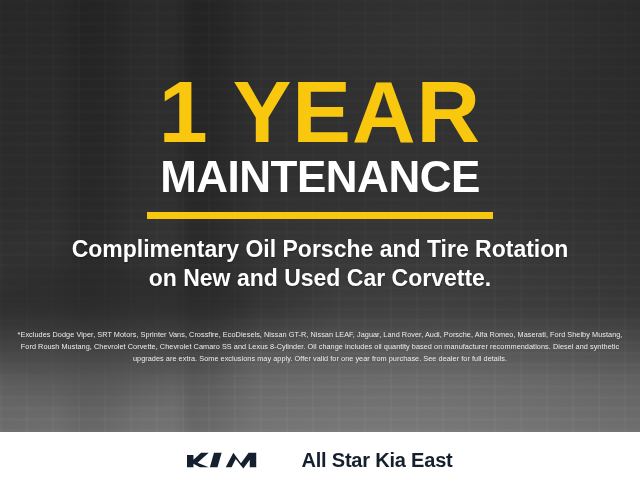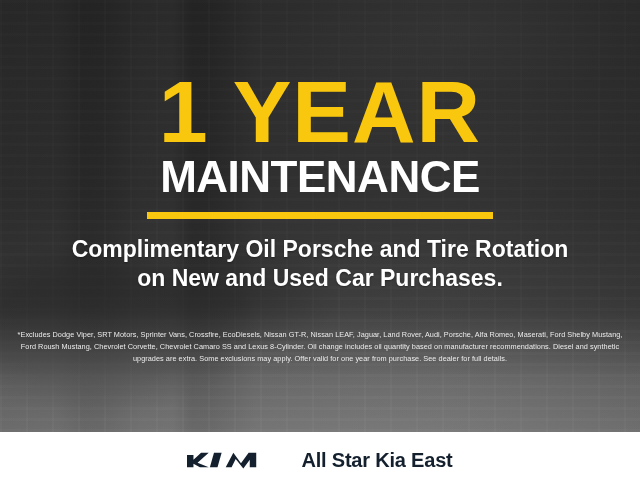--- a/index.html
+++ b/index.html
@@ -202,21 +202,21 @@
 
       <div class="headline-year">1 YEAR</div>
 
 
       <div class="headline-sub2">MAINTENANCE</div>
 
       <div class="yellow-rule"></div>
 
       <div class="offer-lines">
         <div>Complimentary Oil Porsche and Tire Rotation</div>
-        <div>on New and Used Car Purchases.</div>
+        <div>on New and Used Car Corvette.</div>
       </div>
 
       <div class="disclaimer">*Excludes Dodge Viper, SRT Motors, Sprinter Vans, Crossfire, EcoDiesels, Nissan GT-R, Nissan LEAF, Jaguar, Land Rover, Audi, Porsche, Alfa Romeo, Maserati, Ford Shelby Mustang, Ford Roush Mustang, Chevrolet Corvette, Chevrolet Camaro SS and Lexus 8-Cylinder. Oil change includes oil quantity based on manufacturer recommendations. Diesel and synthetic upgrades are extra. Some exclusions may apply. Offer valid for one year from purchase. See dealer for full details.</div>
 
     </div>
   </div>
 
   <div class="footer-bar">
     <div class="footer-inner">
 

